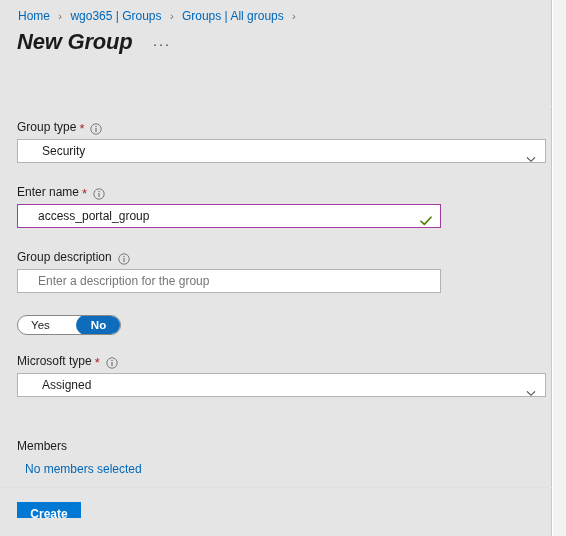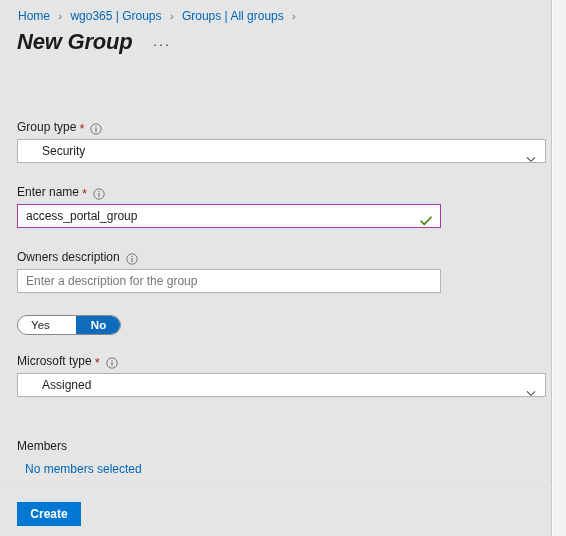--- a/index.html
+++ b/index.html
@@ -171,21 +171,21 @@
 
   .text-input {
     width: 424px;
     height: 24px;
     box-sizing: border-box;
     border: 1px solid #b3b3b3;
     background: #ffffff;
     font-size: 12px;
     color: #1b1b1b;
     line-height: 22px;
-    padding-left: 8px;
+    padding-left: 20px;
     margin-top: 4px;
     position: relative;
   }
   .text-input.focused {
     border: 1px solid #a03ca0;
   }
   .input-value { color: #1b1b1b; }
   .input-placeholder { color: #767676; }
   .check-icon {
     position: absolute;
@@ -221,21 +221,21 @@
     justify-content: center;
     font-size: 11.5px;
     line-height: 18px;
     color: #1b1b1b;
     user-select: none;
   }
   .toggle-opt.selected {
     background: #0f6cbd;
     color: #ffffff;
     font-weight: 600;
-    border-radius: 2px;
+    border-radius: 10px;
     margin: -1px;
     height: 20px;
   }
 
   
   .section-label {
     font-size: 12px;
     color: #1b1b1b;
     line-height: 16px;
   }
@@ -256,21 +256,21 @@
     top: 487px;
     width: 552px;
     height: 1px;
     background: #e1e1e1;
   }
   .create-btn {
     position: absolute;
     left: 17px;
     top: 502px;
     min-width: 64px;
-    height: 24px;
+    height: 16px;
     padding: 0 10px;
     background: #0078d4;
     color: #ffffff;
     font-size: 12px;
     font-weight: 600;
     line-height: 24px;
     text-align: center;
     border: none;
     cursor: pointer;
     font-family: "Liberation Sans", sans-serif;
@@ -345,21 +345,21 @@
               <path d="M1 5.2 L4.3 8.4 L11 1.2" fill="none" stroke="#498205" stroke-width="1.6" stroke-linecap="round" stroke-linejoin="round"></path>
             </svg>
           </span>
         </div>
       </div>
 
       <div class="spacer-20"></div>
 
       <div class="field">
         <div class="field-label">
-          <span>Owners description</span>
+          <span>Group description</span>
           <span class="info-icon">
             <svg viewBox="0 0 12 12" width="12" height="12" xmlns="http://www.w3.org/2000/svg">
               <circle cx="6" cy="6" r="5.2" fill="none" stroke="#6e6e6e" stroke-width="0.9"></circle>
               <circle cx="6" cy="3.5" r="0.65" fill="#6e6e6e"></circle>
               <rect x="5.45" y="5" width="1.1" height="4" fill="#6e6e6e"></rect>
             </svg>
           </span>
         </div>
         <div class="text-input">
           <span class="input-placeholder">Enter a description for the group</span>

